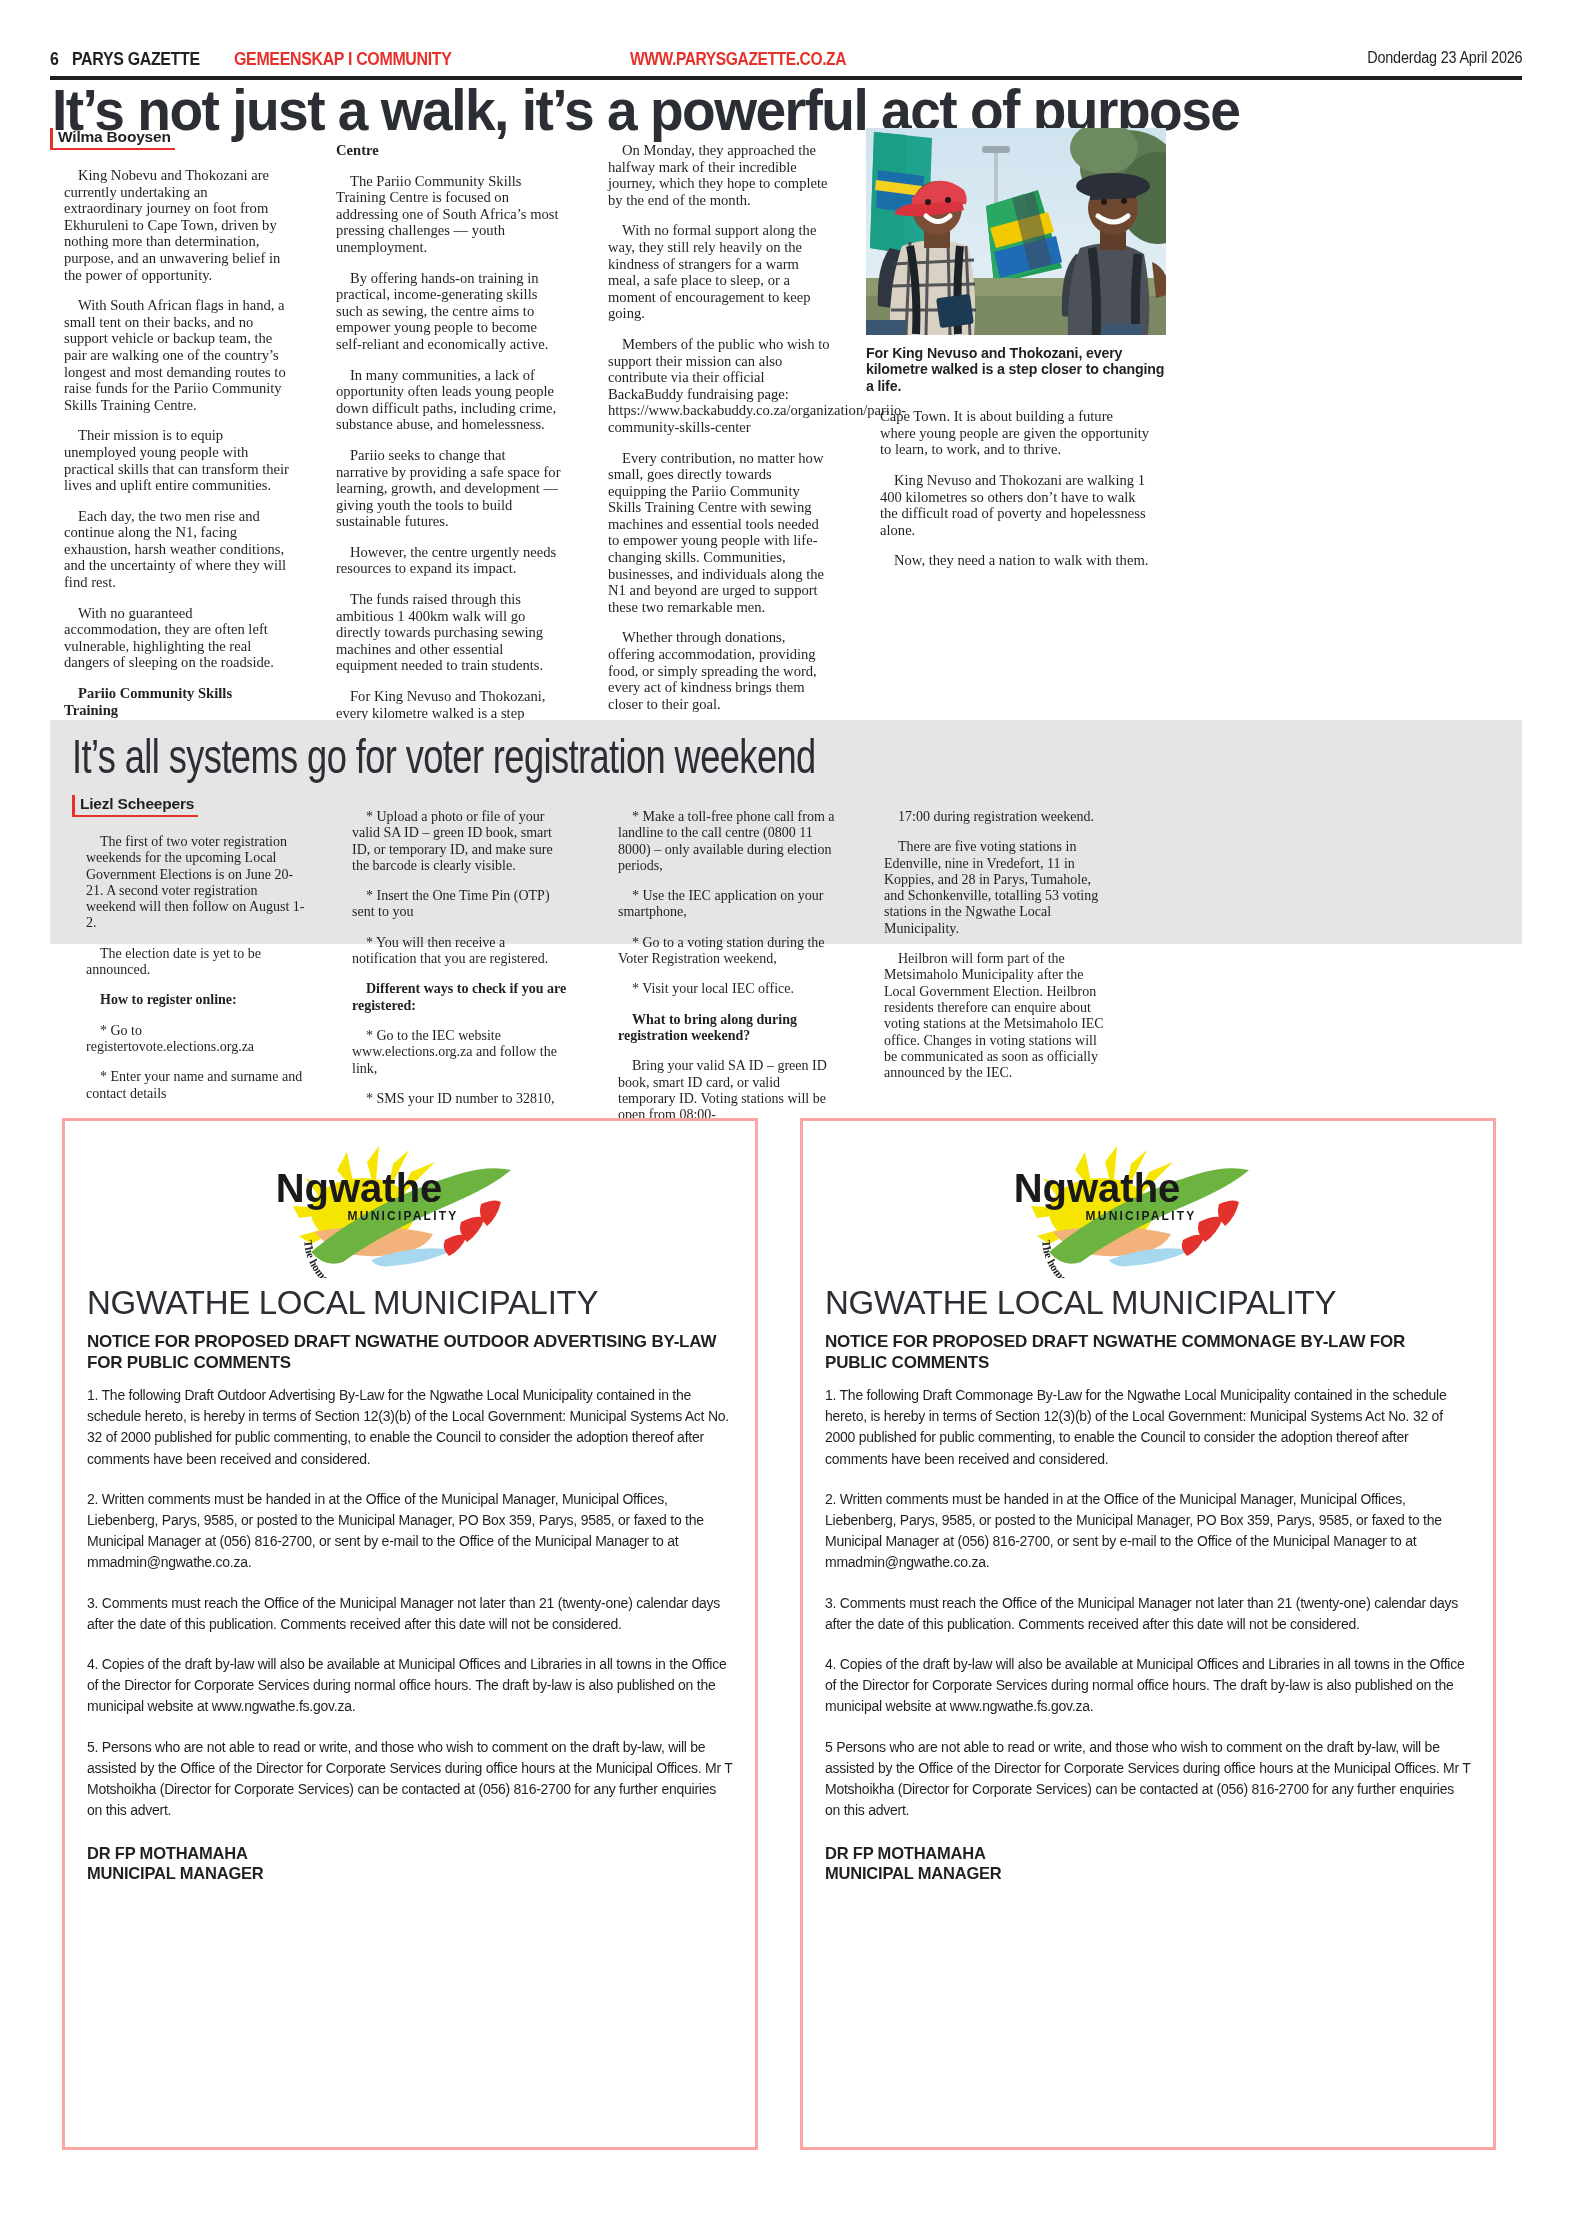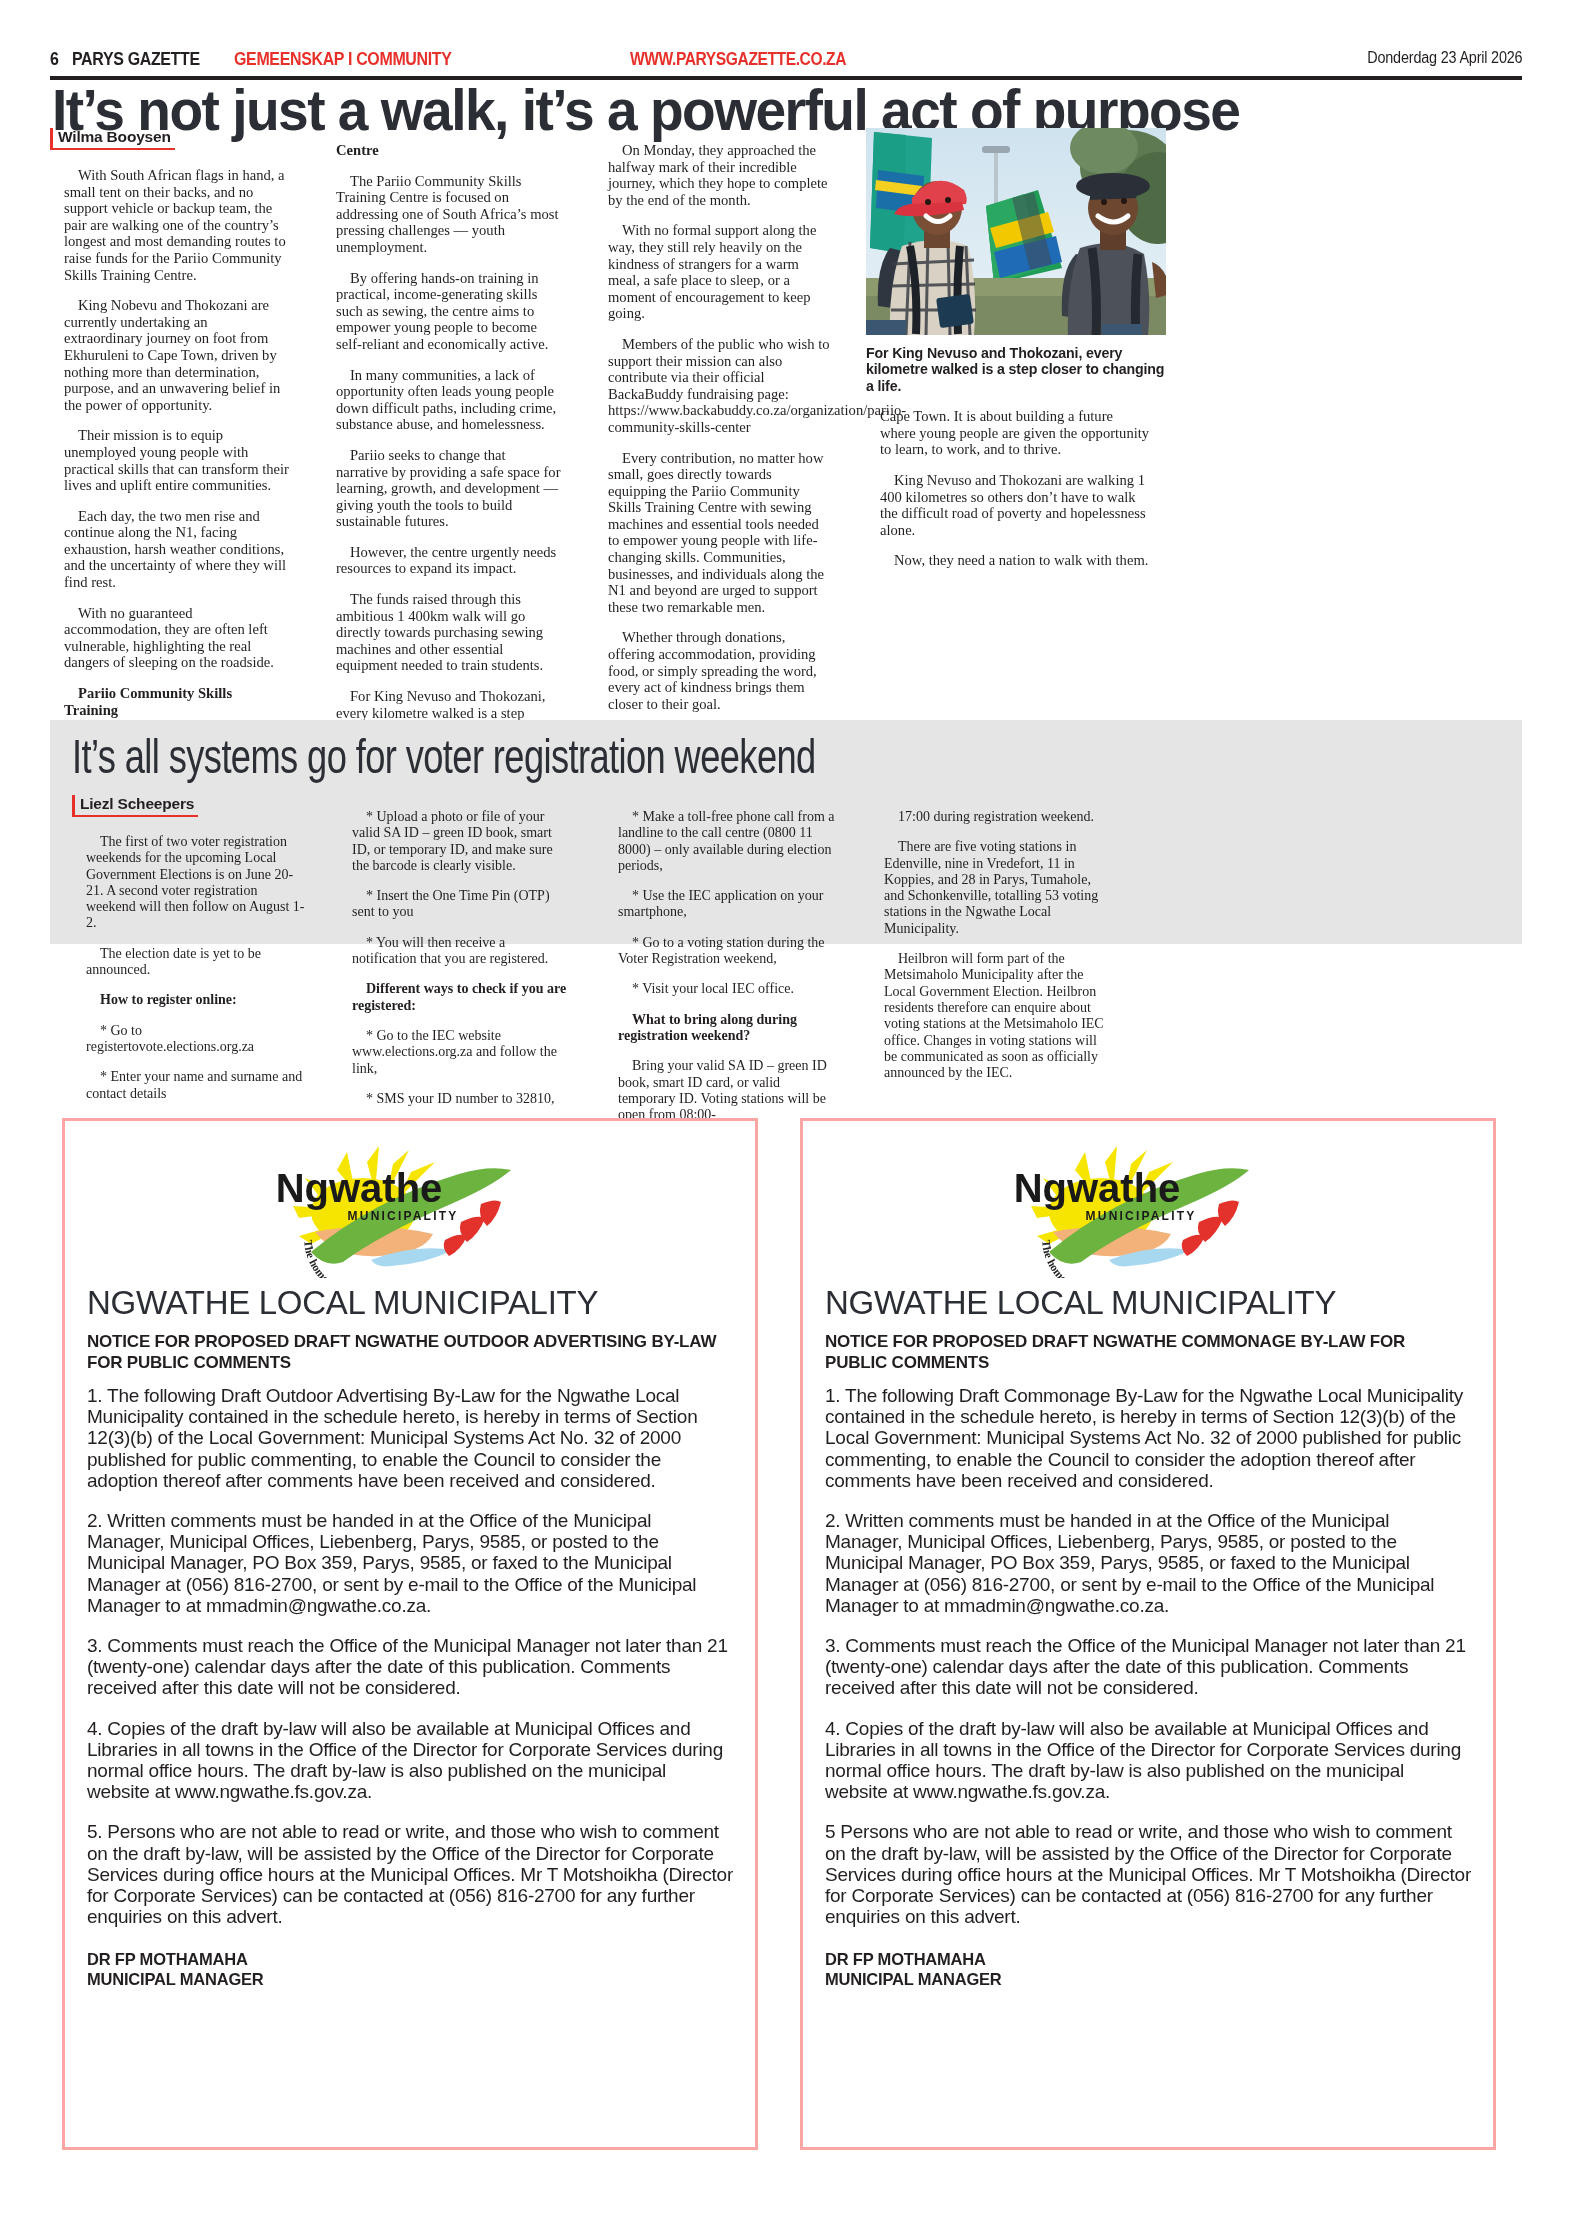--- a/index.html
+++ b/index.html
@@ -159,21 +159,21 @@
     font-family:"Liberation Sans", sans-serif;
     font-weight:bold;
     font-size:17px;
     line-height:21px;
     letter-spacing:-0.2px;
     color:#231f20;
     margin:0 0 12px 0;
   }
   .adv-p{
     font-family:"Liberation Sans", sans-serif;
-    font-size:19px;
+    font-size:14px;
     line-height:21.2px;
     letter-spacing:-0.25px;
     color:#231f20;
     margin:0 0 19px 0;
   }
   .adv-sign{
     font-family:"Liberation Sans", sans-serif;
     font-weight:bold;
     font-size:16.5px;
     line-height:20px;
@@ -196,22 +196,22 @@
   </div>
   <div class="rule-thick"></div>
 
   <div class="headline-1">It’s not just a walk, it’s a powerful act of purpose</div>
 
   <div class="a1">
     <div class="cols">
 
       <div class="col">
         <div class="byline">Wilma Booysen</div>
+        <p class="body">King Nobevu and Thokozani are currently undertaking an extraordinary journey on foot from Ekhuruleni to Cape Town, driven by nothing more than determination, purpose, and an unwavering belief in the power of opportunity.</p>
         <p class="body">With South African flags in hand, a small tent on their backs, and no support vehicle or backup team, the pair are walking one of the country’s longest and most demanding routes to raise funds for the Pariio Community Skills Training Centre.</p>
-        <p class="body">King Nobevu and Thokozani are currently undertaking an extraordinary journey on foot from Ekhuruleni to Cape Town, driven by nothing more than determination, purpose, and an unwavering belief in the power of opportunity.</p>
         <p class="body">Their mission is to equip unemployed young people with practical skills that can transform their lives and uplift entire communities.</p>
         <p class="body">Each day, the two men rise and continue along the N1, facing exhaustion, harsh weather conditions, and the uncertainty of where they will find rest.</p>
         <p class="body">With no guaranteed accommodation, they are often left vulnerable, highlighting the real dangers of sleeping on the roadside.</p>
         <p class="body bold-ind">Pariio Community Skills Training</p>
       </div>
 
       <div class="col">
         <p class="body bold">Centre</p>
         <p class="body">The Pariio Community Skills Training Centre is focused on addressing one of South Africa’s most pressing challenges — youth unemployment.</p>
         <p class="body">By offering hands-on training in practical, income-generating skills such as sewing, the centre aims to empower young people to become self-reliant and economically active.</p>

